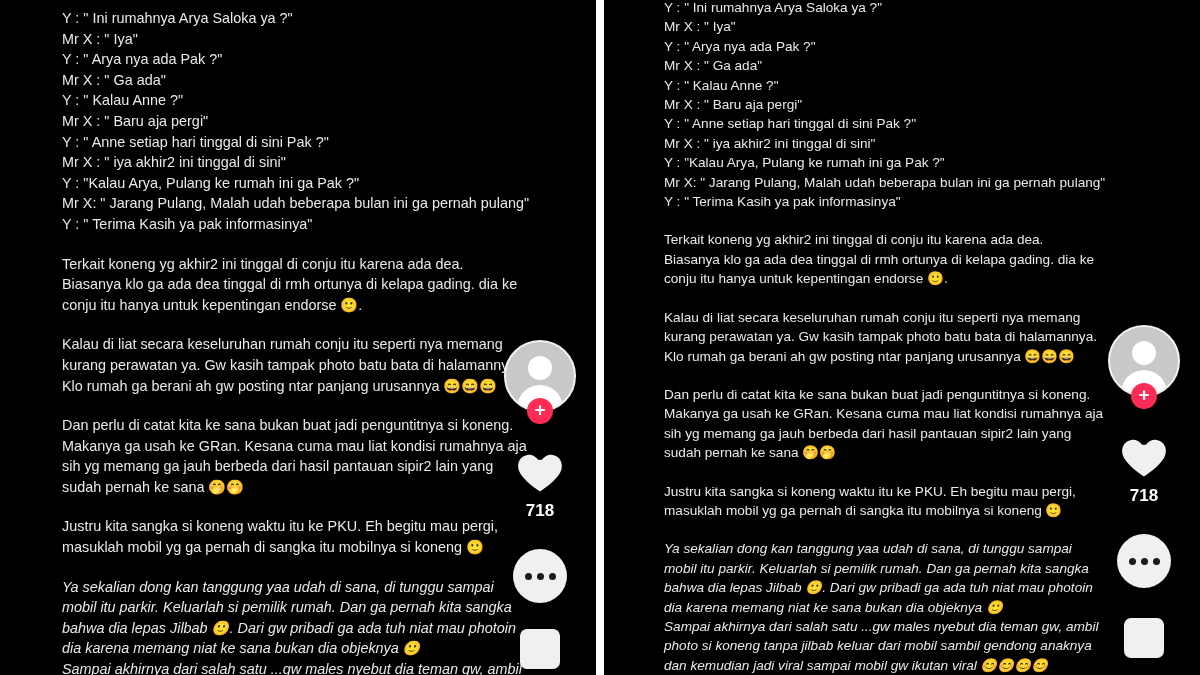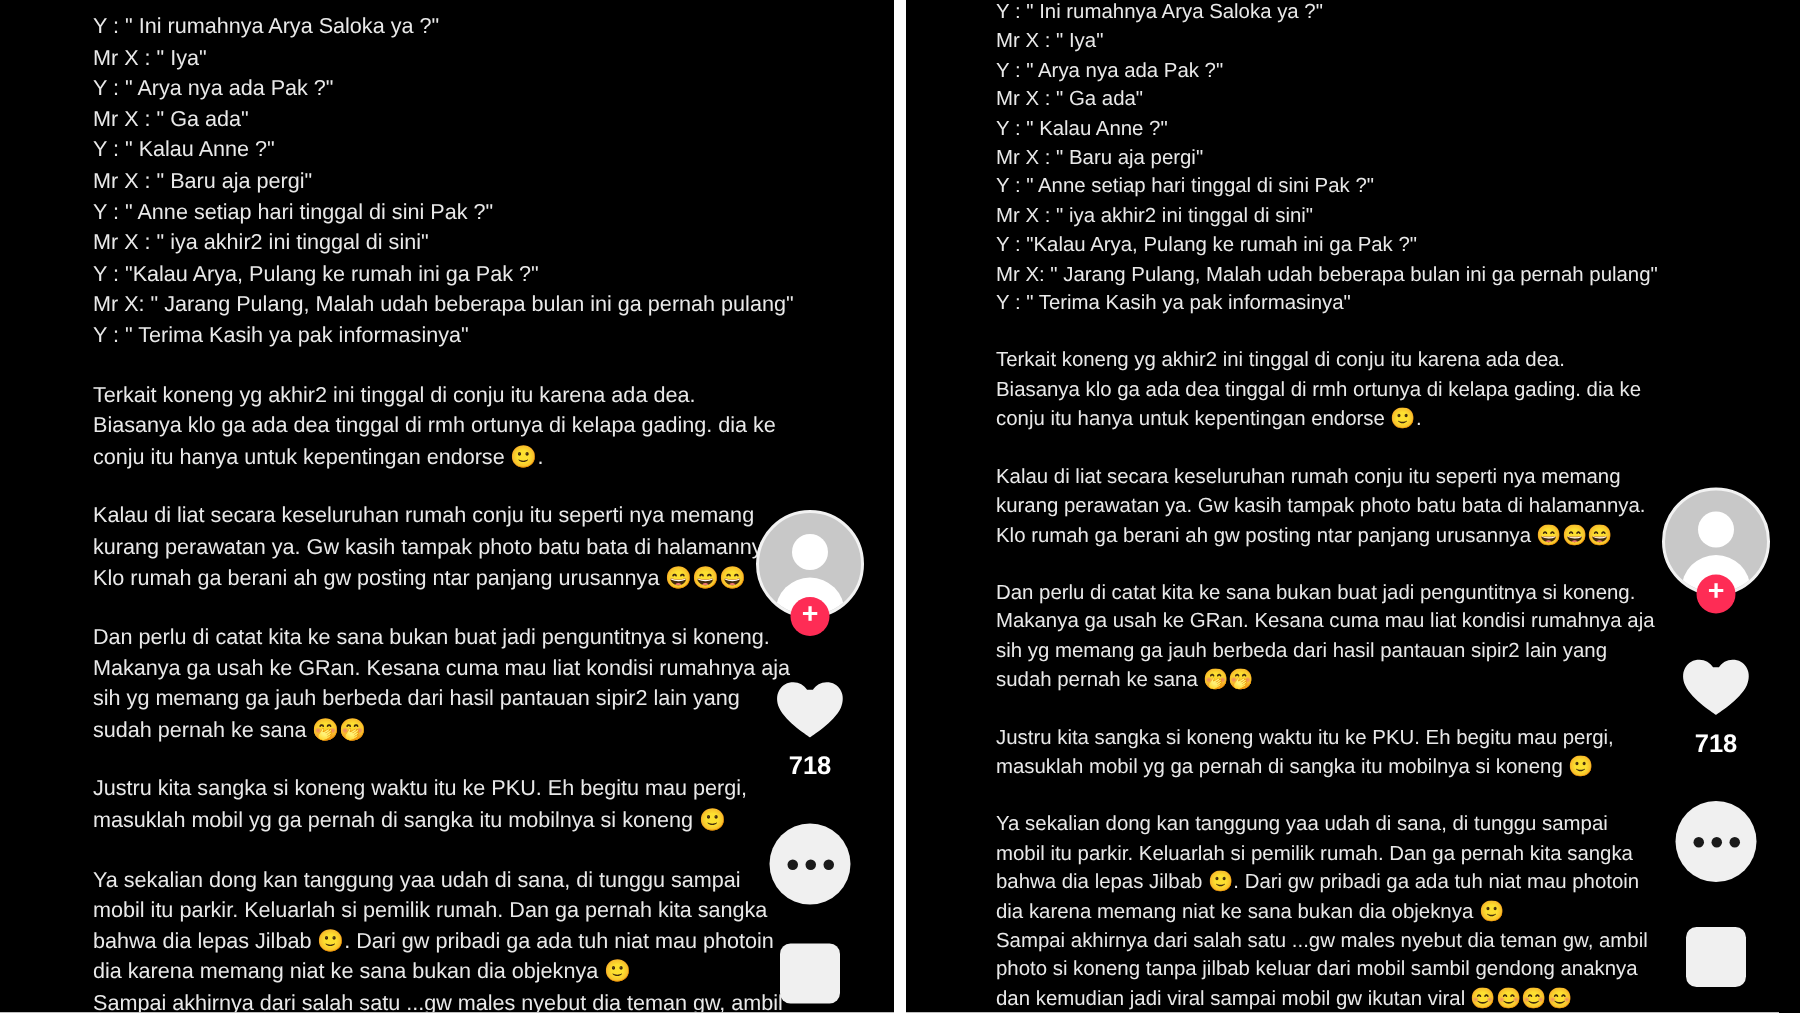--- a/index.html
+++ b/index.html
@@ -41,21 +41,21 @@
     top: 8px;
   }
   .panel-right .text-col {
     left: 60px;
     width: 480px;
     font-size: 13.6px;
     line-height: 19.4px;
     top: -2px;
   }
   .para { margin: 0 0 19px 0; }
-  .para:last-child { margin-bottom: 0; }
+  .para:last-child { margin-bottom: 0; font-style: italic; }
   .line { display: block; }
 
   
   .rail {
     position: absolute;
     right: 18px;
     width: 76px;
     display: flex;
     flex-direction: column;
     align-items: center;

